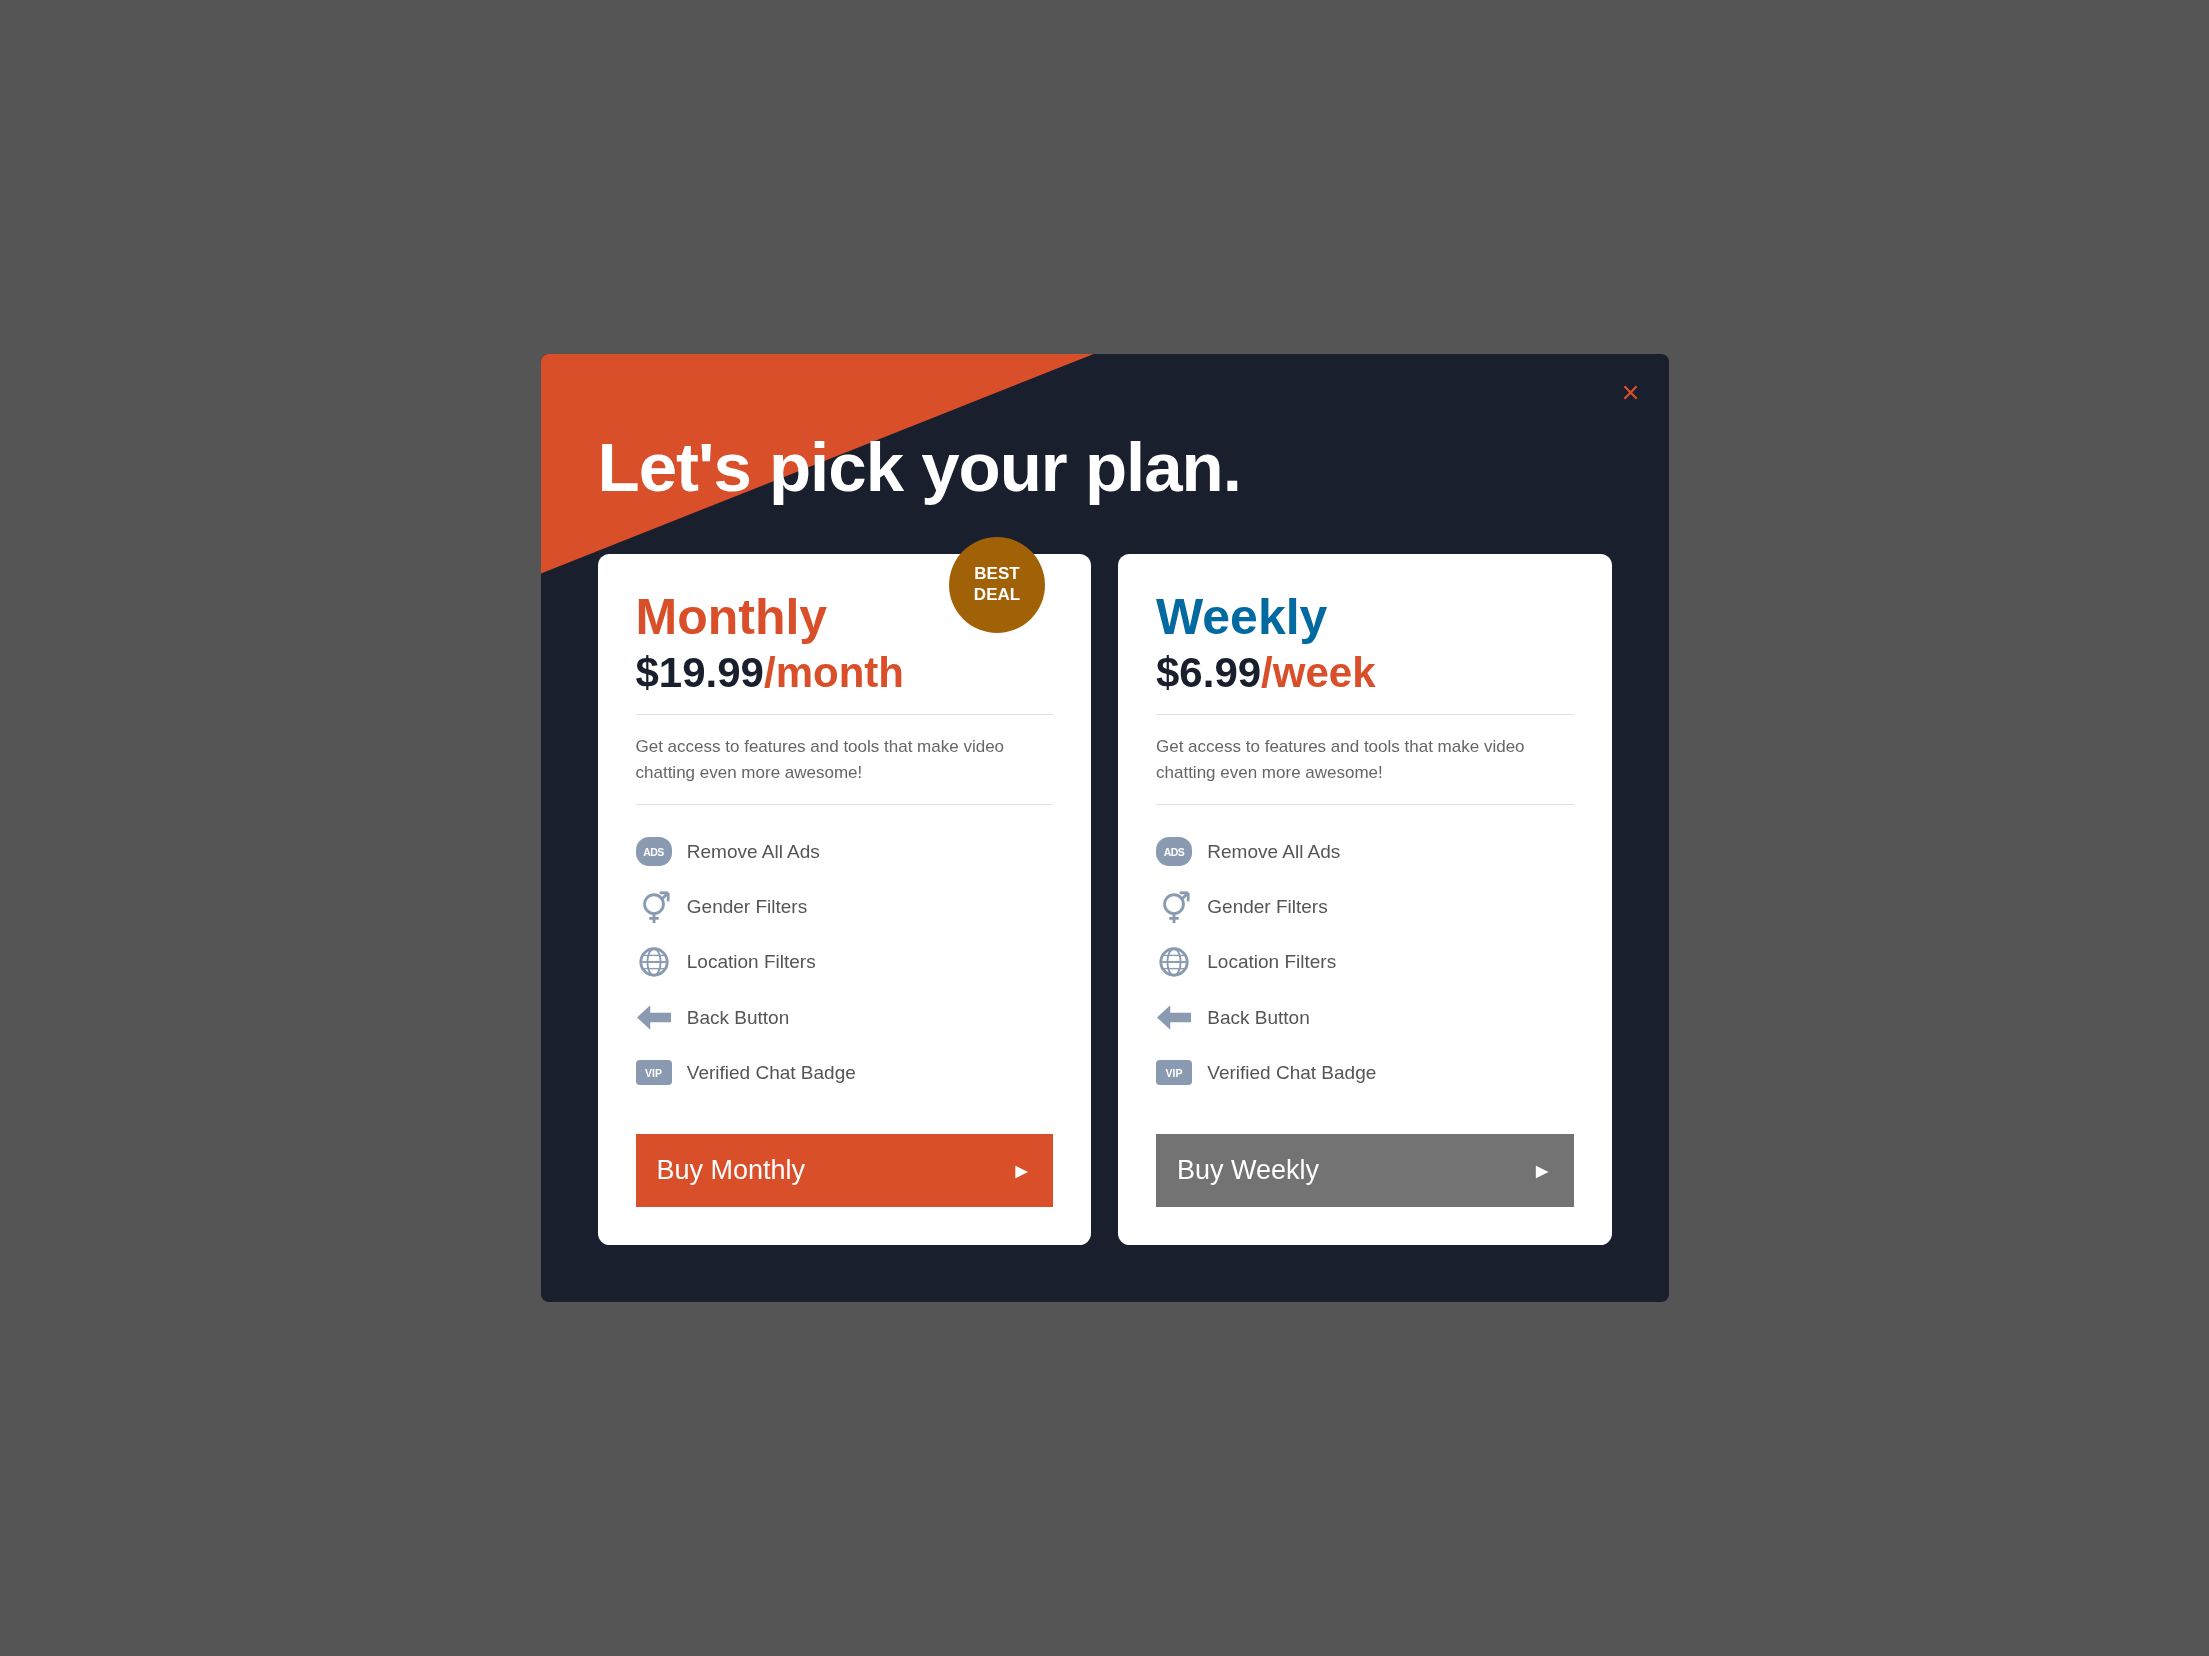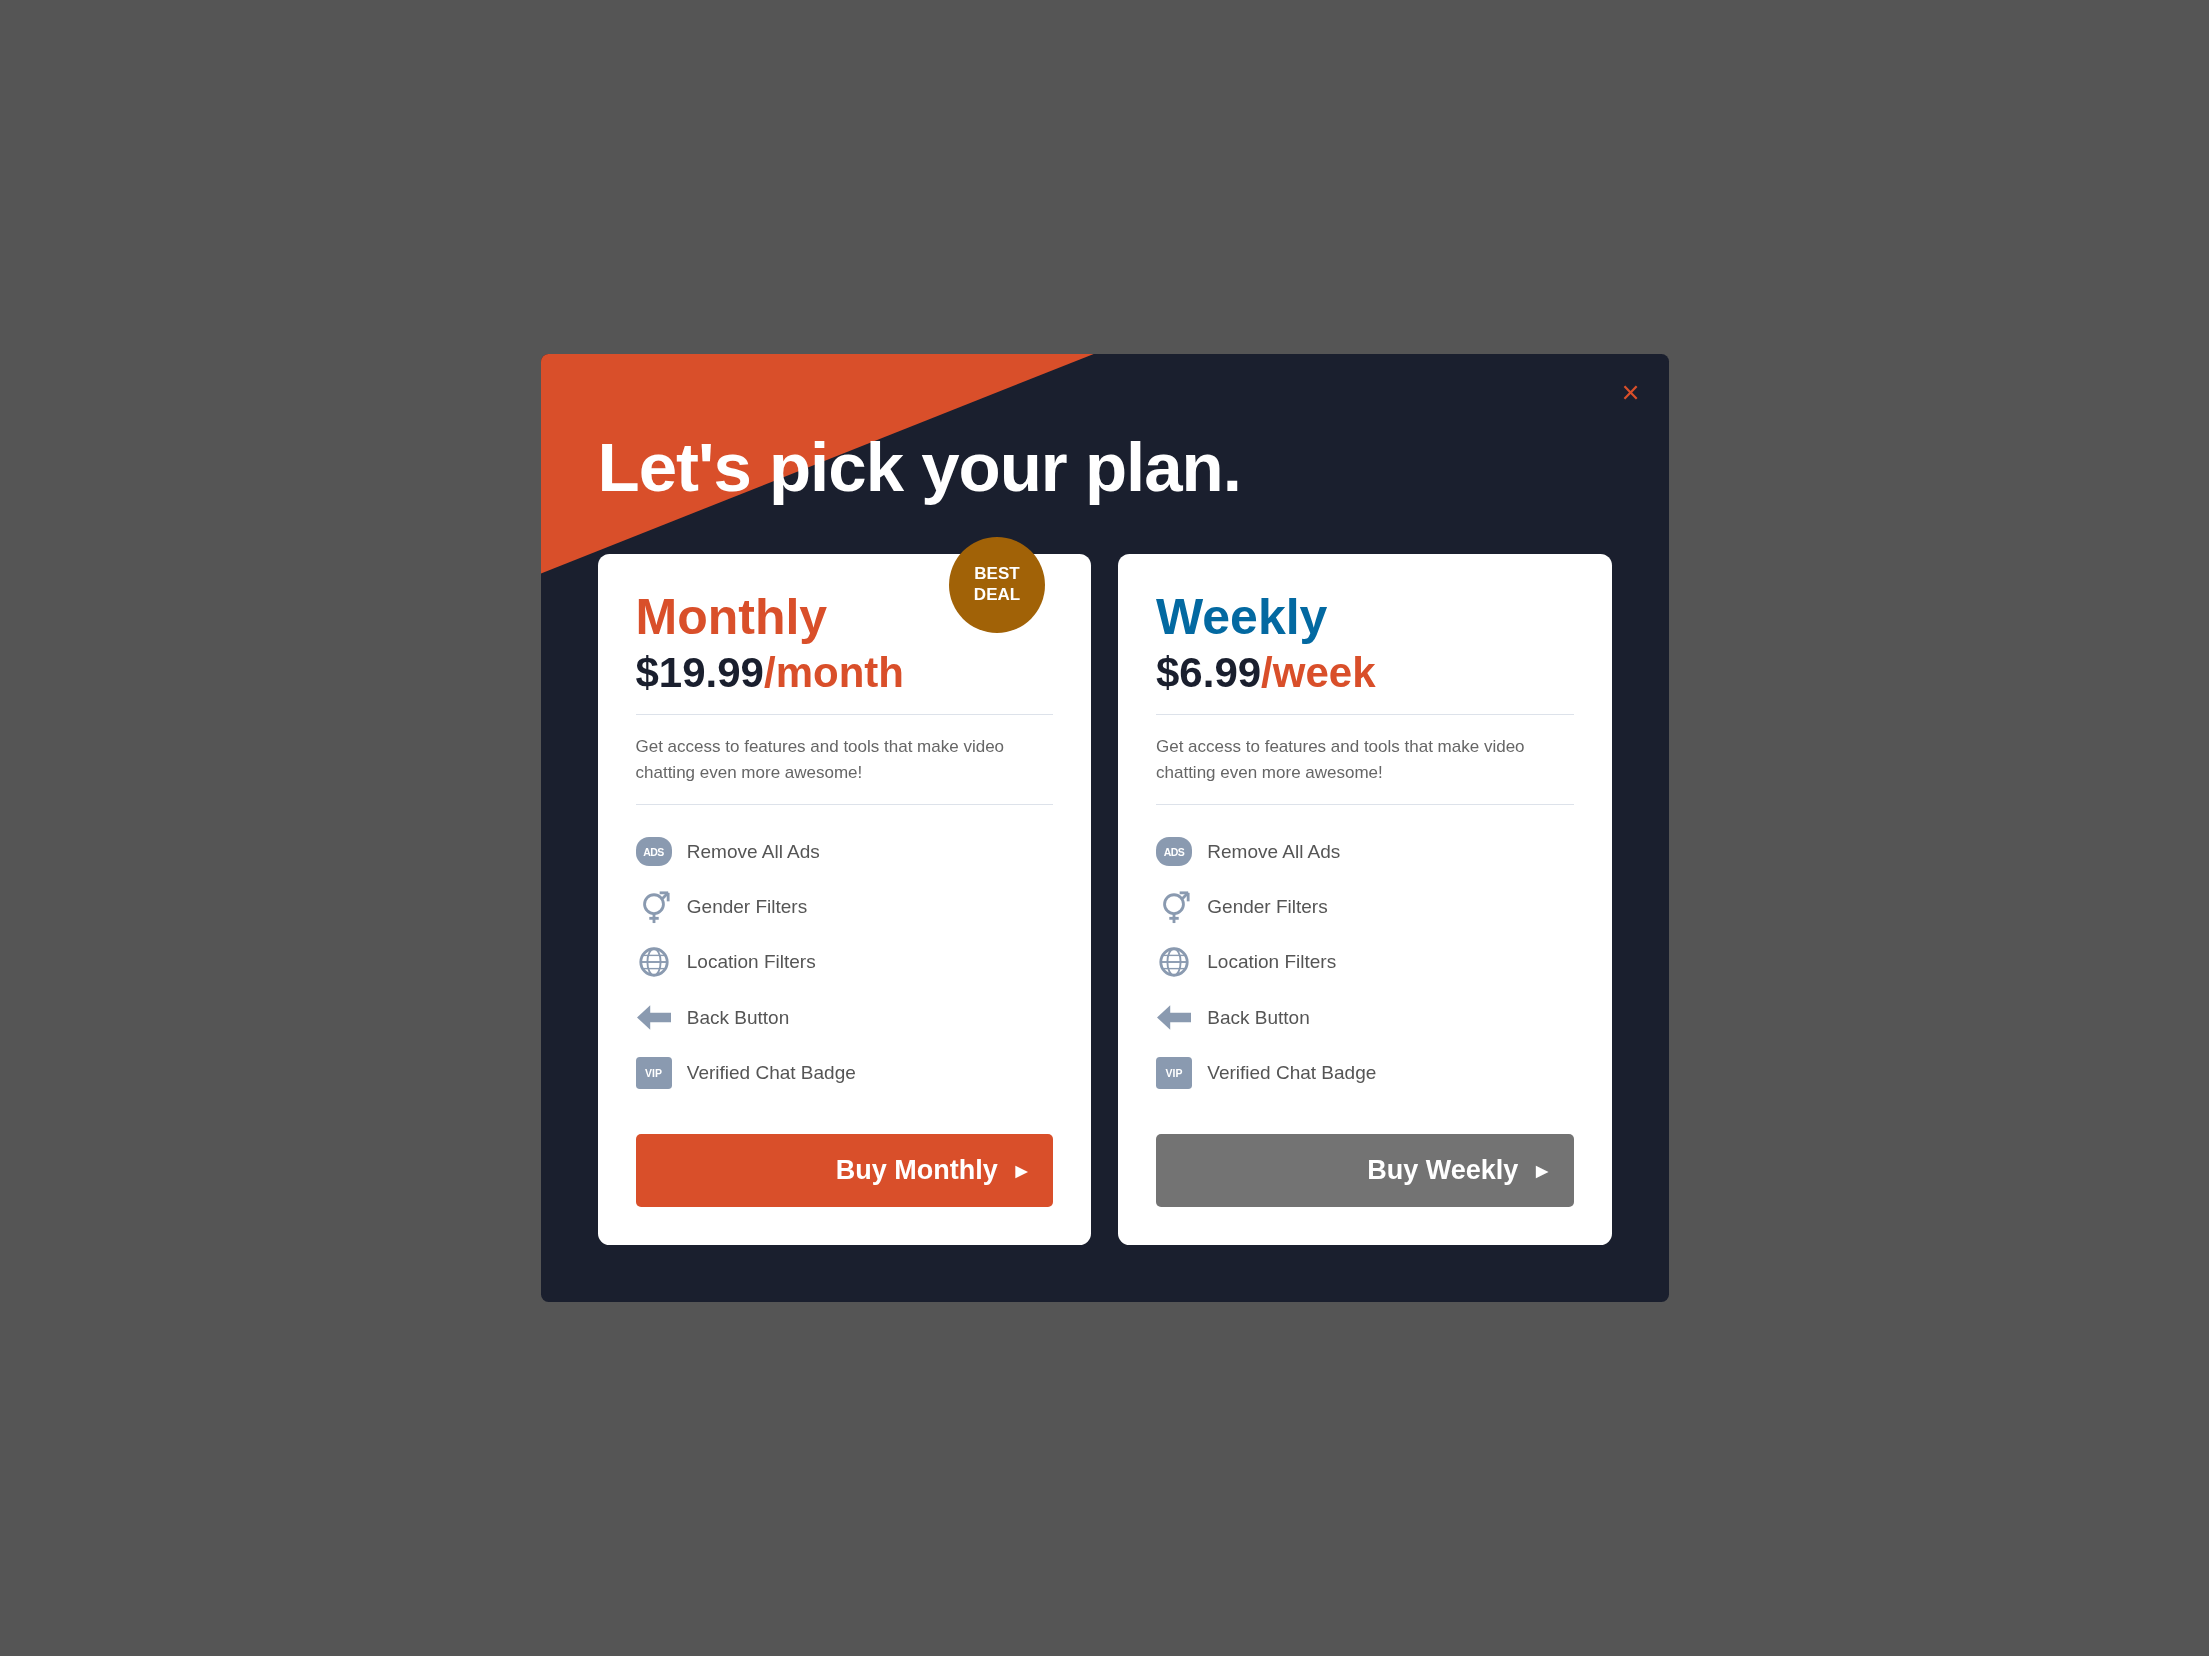--- a/index.html
+++ b/index.html
@@ -180,38 +180,38 @@
       justify-content: center;
     }
 
     .icon-vip {
       background: #8a9ab0;
       border-radius: 3.8px;
       color: white;
       font-size: 10.5px;
       font-weight: 800;
       width: 36px;
-      height: 32px;
+      height: 25px;
       display: flex;
       align-items: center;
       justify-content: center;
     }
 
     .buy-btn {
       width: 100%;
       padding: 21px;
       border: none;
-      border-radius: 5px;
+      border-radius: 0;
       font-size: 27px;
-      font-weight: 700;
+      font-weight: 400;
       color: #fff;
       cursor: pointer;
       display: flex;
       align-items: center;
-      justify-content: flex-end;
+      justify-content: space-between;
       gap: 13.4px;
     }
 
     .buy-btn.monthly-btn {
       background: #d94f2a;
     }
 
     .buy-btn.weekly-btn {
       background: #737373;
     }

